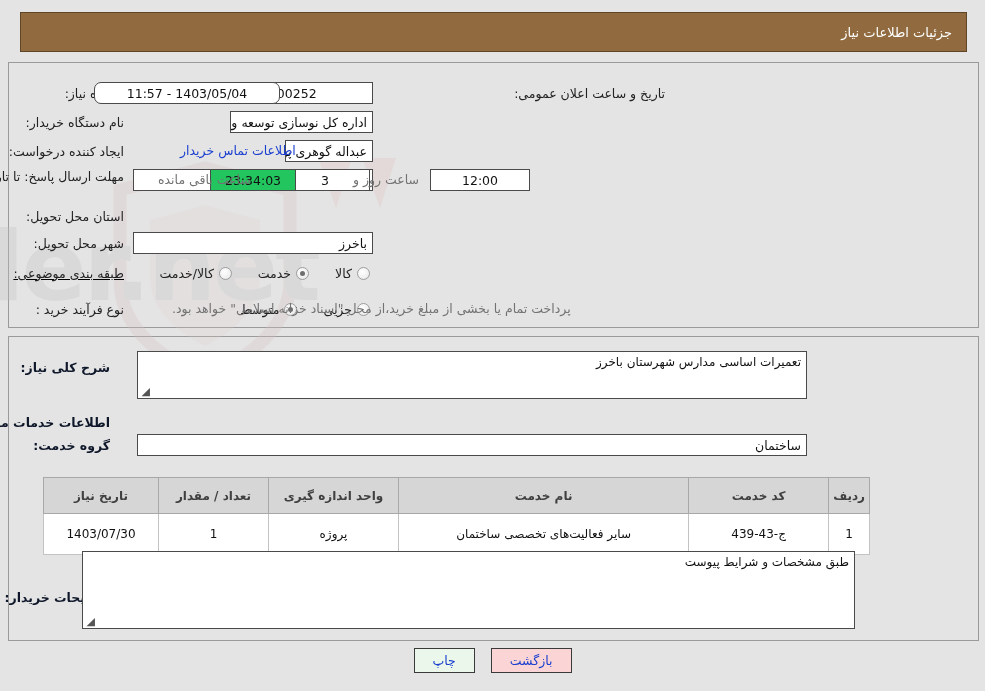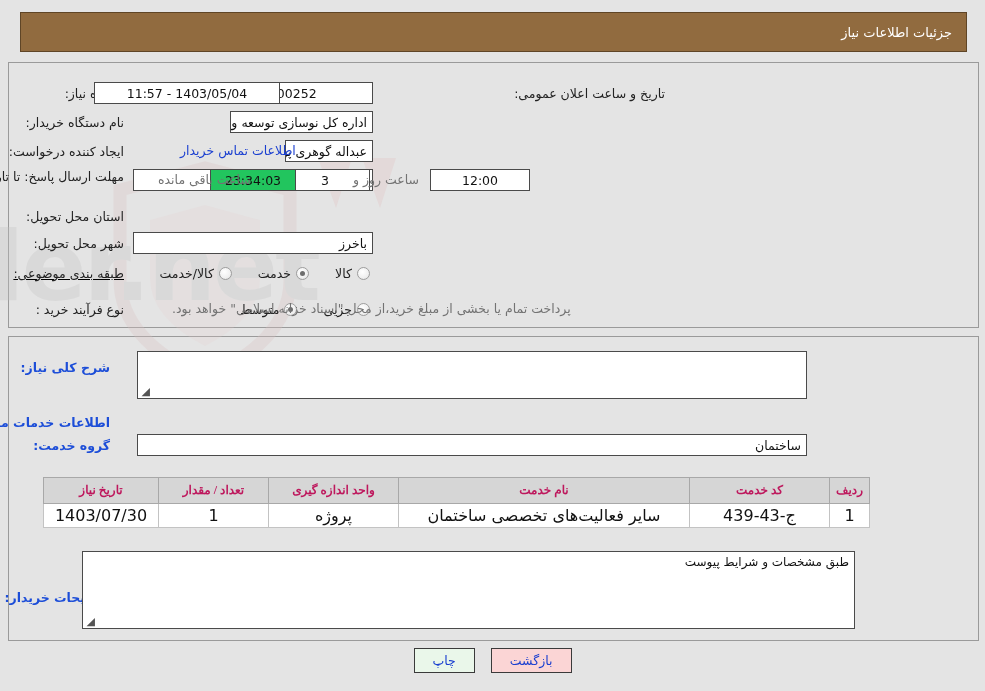--- a/index.html
+++ b/index.html
@@ -147,42 +147,41 @@
     width: 827px;
     border-collapse: collapse;
     z-index: 6;
     background: #fff;
   }
   #svc-table th {
     background: #d6d6d6;
     border: 1px solid #a8a8a8;
     font-size: 12px;
     font-weight: bold;
-    color: #be185d;
-    height: 26px;
+    color: #404040;
+    height: 36px;
     padding: 2px 4px;
     text-align: center;
-    font-family: Liberation Serif, serif;
   }
   #svc-table td {
     background: #ffffff;
     border: 1px solid #c3c3c3;
-    font-size: 16px;
+    font-size: 12px;
     color: #111;
     height: 17px;
-    padding: 2px 4px;
+    padding: 13px 4px;
     text-align: center;
   }
 
   
   .sect-title {
     position: absolute;
     font-size: 12.5px;
     font-weight: bold;
-    color: #1d4ed8;
+    color: #0f172a;
     z-index: 6;
     white-space: nowrap;
   }
 
   
   .btnbar {
     position: absolute;
     left: 0; top: 648px;
     width: 985px;
     display: flex;
@@ -228,21 +227,21 @@
   <div class="panel" id="panel-top"></div>
 
   <div class="frow" style="right:861px; top:82px;">
     <span class="flabel">شماره نیاز:</span>
   </div>
   <div class="fbox center" style="position:absolute; right:612px; top:82px; width:240px; z-index:6;">1103004542000252</div>
 
   <div class="frow" style="right:320px; top:82px;">
     <span class="flabel">تاریخ و ساعت اعلان عمومی:</span>
   </div>
-  <div class="fbox center" style="position:absolute; right:705px; top:82px; width:186px; left:100px; z-index:6;">1403/05/04 - 11:57</div>
+  <div class="fbox center" style="position:absolute; right:705px; top:82px; width:186px; left:100px; z-index:6;border-radius:7px;">1403/05/04 - 11:57</div>
 
   <div class="frow" style="right:861px; top:111px;">
     <span class="flabel">نام دستگاه خریدار:</span>
   </div>
   <div class="fbox right" style="position:absolute; right:612px; top:111px; left:230px; z-index:6;">اداره کل نوسازی  توسعه و تجهیز مدارس استان خراسان رضوی</div>
 
   <div class="frow" style="right:861px; top:140px;">
     <span class="flabel">ایجاد کننده درخواست:</span>
   </div>
   <div class="fbox right" style="position:absolute; right:612px; top:140px; left:285px; z-index:6;">عبداله گوهری پور کارشناس مسئول امور قراردادها  اداره کل نوسازی  توسعه و ت</div>
@@ -298,20 +297,21 @@
         <span class="radio checked"></span>
         <span class="radio-label">متوسط</span>
       </span>
     </div>
   <span class="plain" style="position:absolute; left:124px; top:301px; z-index:6;">پرداخت تمام یا بخشی از مبلغ خرید،از محل "اسناد خزانه اسلامی" خواهد بود.</span>
 
   <div class="panel" id="panel-mid"></div>
 
   <div class="sect-title" style="right:875px; top:360px;">شرح کلی نیاز:</div>
   <div class="ftextarea" style="position:absolute; right:178px; top:351px; left:137px; height:48px;">
+    <span>تعمیرات اساسی مدارس شهرستان باخرز</span>
     <span class="resize-grip">◢</span>
   </div>
 
   <div class="sect-title" style="right:875px; top:415px;">اطلاعات خدمات مورد نیاز</div>
 
   <div class="sect-title" style="right:875px; top:438px;">گروه خدمت:</div>
   <div class="fbox right" style="position:absolute; right:178px; top:434px; left:137px; z-index:6;">ساختمان</div>
 
   <table id="svc-table">
     <thead>

